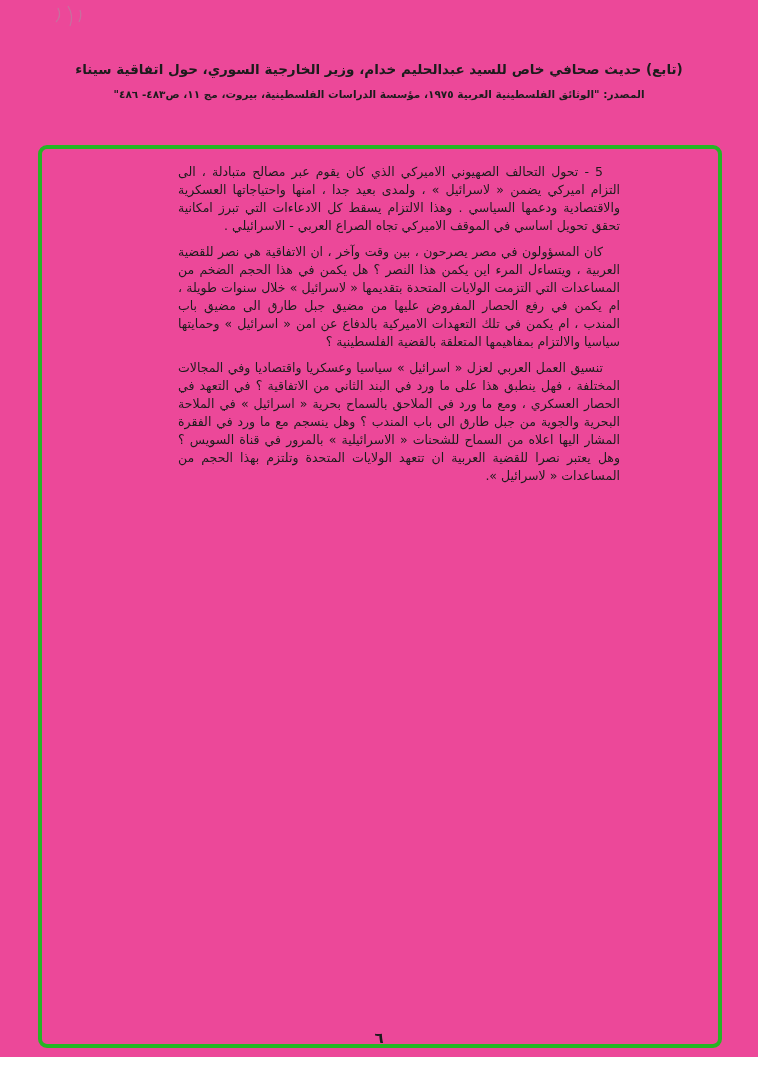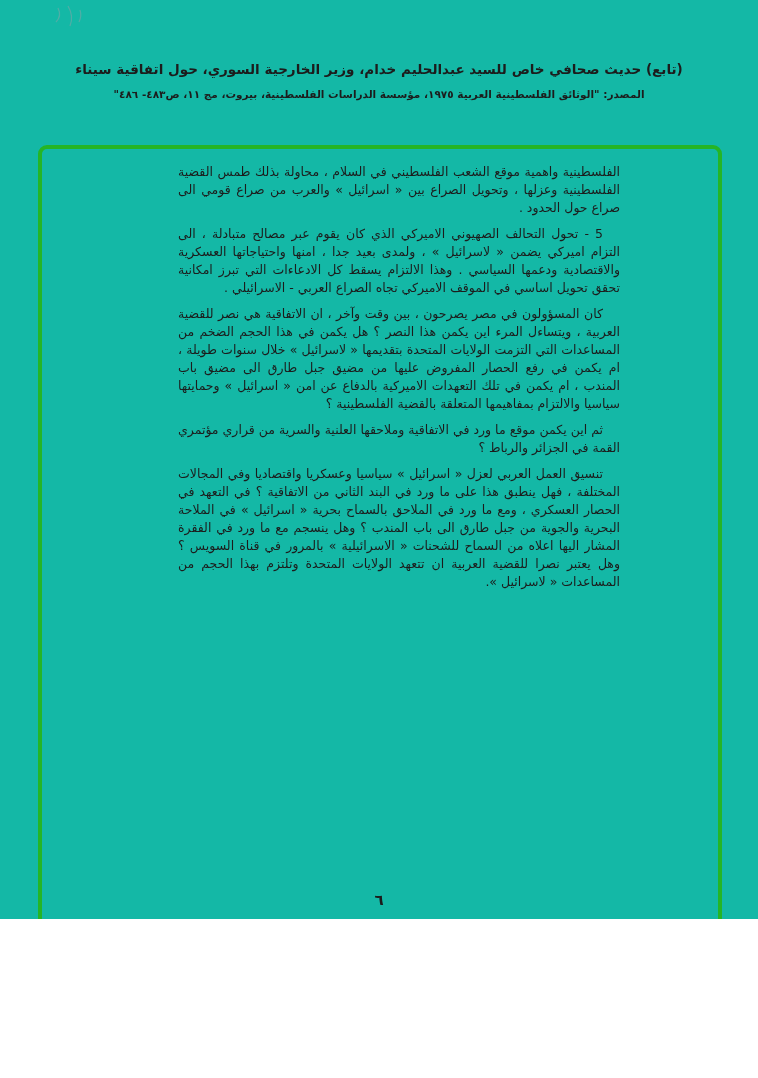--- a/index.html
+++ b/index.html
@@ -4,22 +4,22 @@
 <style>
   * { box-sizing: border-box; }
   html, body {
     margin: 0; padding: 0;
     background: #ffffff;
     font-family: "DejaVu Sans", sans-serif;
   }
   .page {
     position: relative;
     width: 758px;
-    height: 919px;
-    background: #14b8a6;
+    height: 1057px;
+    background: #ec4899;
     color: #1c1c1c;
     overflow: hidden;
     direction: rtl;
   }
   .scan-artifact {
     position: absolute;
     top: 4px;
     left: 52px;
     opacity: .45;
   }
@@ -89,23 +89,21 @@
     </svg>
   </div>
 
   <div class="doc-header">
     <div class="doc-title">(تابع) حديث صحافي خاص للسيد عبدالحليم خدام، وزير الخارجية السوري، حول اتفاقية سيناء</div>
     <div class="doc-source">المصدر: "الوثائق الفلسطينية العربية ١٩٧٥، مؤسسة الدراسات الفلسطينية، بيروت، مج ١١، ص٤٨٣- ٤٨٦"</div>
   </div>
 
   <div class="green-frame">
     <div class="text-column">
-      <p class="para no-indent">الفلسطينية واهمية موقع الشعب الفلسطيني في السلام ، محاولة بذلك طمس القضية الفلسطينية وعزلها ، وتحويل الصراع بين « اسرائيل » والعرب من صراع قومي الى صراع حول الحدود .</p>
       <p class="para">5 - تحول التحالف الصهيوني الاميركي الذي كان يقوم عبر مصالح متبادلة ، الى التزام اميركي يضمن « لاسرائيل » ، ولمدى بعيد جدا ، امنها واحتياجاتها العسكرية والاقتصادية ودعمها السياسي . وهذا الالتزام يسقط كل الادعاءات التي تبرز امكانية تحقق تحويل اساسي في الموقف الاميركي تجاه الصراع العربي - الاسرائيلي .</p>
       <p class="para">كان المسؤولون في مصر يصرحون ، بين وقت وآخر ، ان الاتفاقية هي نصر للقضية العربية ، ويتساءل المرء اين يكمن هذا النصر ؟ هل يكمن في هذا الحجم الضخم من المساعدات التي التزمت الولايات المتحدة بتقديمها « لاسرائيل » خلال سنوات طويلة ، ام يكمن في رفع الحصار المفروض عليها من مضيق جبل طارق الى مضيق باب المندب ، ام يكمن في تلك التعهدات الاميركية بالدفاع عن امن « اسرائيل » وحمايتها سياسيا والالتزام بمفاهيمها المتعلقة بالقضية الفلسطينية ؟</p>
-      <p class="para">ثم اين يكمن موقع ما ورد في الاتفاقية وملاحقها العلنية والسرية من قراري مؤتمري القمة في الجزائر والرباط ؟</p>
       <p class="para">تنسيق العمل العربي لعزل « اسرائيل » سياسيا وعسكريا واقتصاديا وفي المجالات المختلفة ، فهل ينطبق هذا على ما ورد في البند الثاني من الاتفاقية ؟ في التعهد في الحصار العسكري ، ومع ما ورد في الملاحق بالسماح بحرية « اسرائيل » في الملاحة البحرية والجوية من جبل طارق الى باب المندب ؟ وهل ينسجم مع ما ورد في الفقرة المشار اليها اعلاه من السماح للشحنات « الاسرائيلية » بالمرور في قناة السويس ؟ وهل يعتبر نصرا للقضية العربية ان تتعهد الولايات المتحدة وتلتزم بهذا الحجم من المساعدات « لاسرائيل ».</p>
     </div>
   </div>
 
   <div class="page-number">٦</div>
 
 </div>
 
 </body></html>

